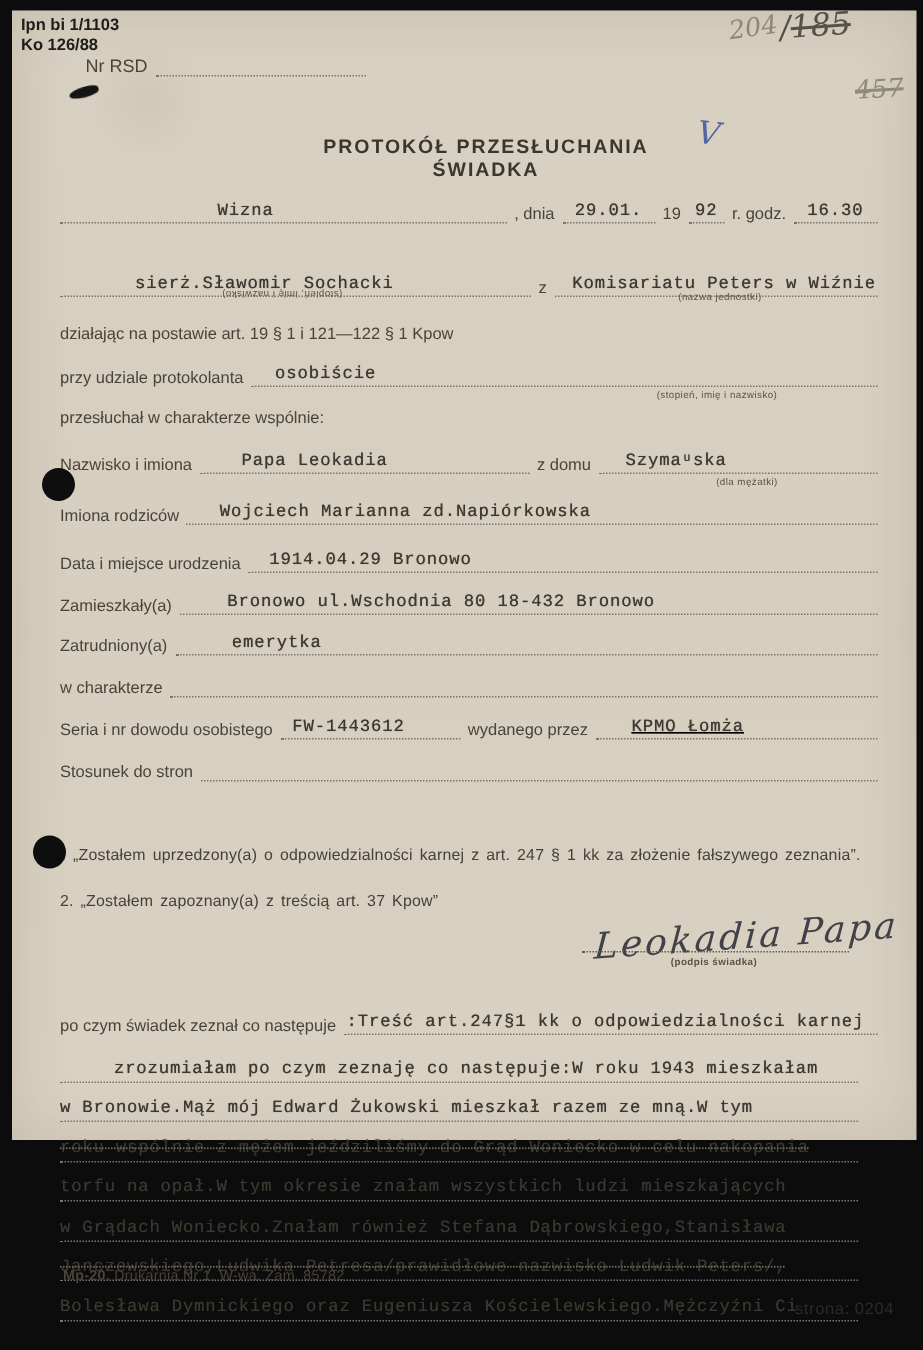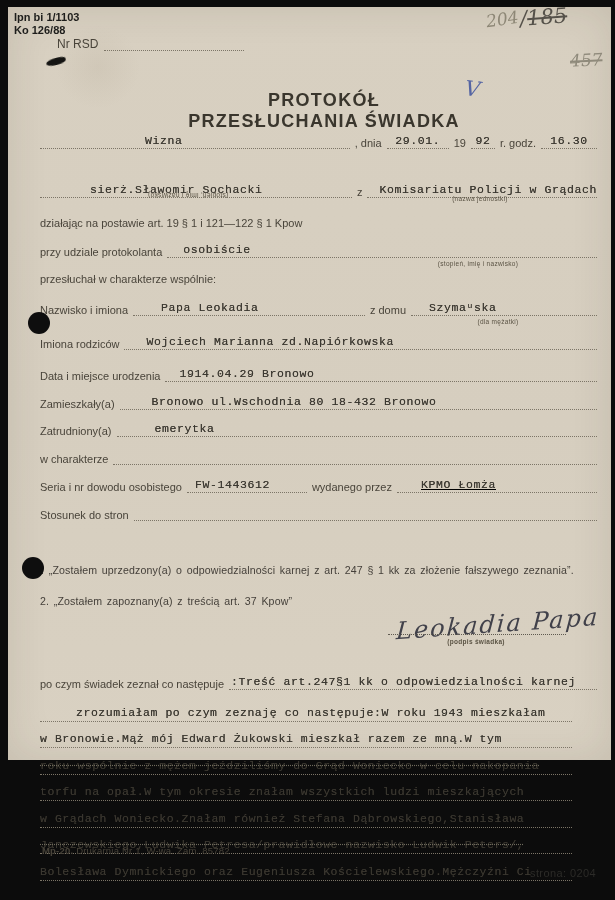--- a/index.html
+++ b/index.html
@@ -16,27 +16,27 @@
       linear-gradient(180deg,#d8d0c1 0%, #d6cebf 55%, #d9d1c2 100%);
     box-shadow:inset 0 0 40px rgba(60,50,30,.12);
   }
   .printed{font-family:"Liberation Sans",sans-serif;font-size:11px;color:#49443a;white-space:nowrap;}
   .typed{
     font-family:"Liberation Mono","DejaVu Sans Mono",monospace;
     font-size:11.5px;color:#3b3831;letter-spacing:.6px;white-space:nowrap;
     text-shadow:0 0 .5px rgba(55,50,40,.8);
   }
   .abs{position:absolute;}
-  .row{position:absolute;left:32px;right:14px;display:flex;align-items:flex-end;gap:5px;text-align:right;}
+  .row{position:absolute;left:32px;right:26px;display:flex;align-items:flex-end;gap:5px;text-align:right;}
   .dots{border-bottom:1.5px dotted #7c7567;display:flex;align-items:flex-end;min-height:14px;padding-bottom:1px;}
   .grow{flex:1;}
   .caption{position:absolute;font-size:6.5px;color:#5a5344;letter-spacing:.3px;text-align:center;white-space:nowrap;}
   .flipped{transform:rotate(180deg);}
   .title{
-    font-weight:bold;font-size:18px;letter-spacing:1.3px;color:#3a362d;text-align:center;
+    font-weight:bold;font-size:13px;letter-spacing:1.3px;color:#3a362d;text-align:center;
   }
   .pencil{font-family:"DejaVu Serif",serif;font-style:italic;white-space:nowrap;}
   .hand{font-family:"DejaVu Serif",serif;font-style:italic;white-space:nowrap;}
   .hole{position:absolute;width:22px;height:22px;border-radius:50%;background:#0e0e0e;}
   .para-line{
     height:23.5px;border-bottom:1.2px dotted #7c7567;
     font-family:"Liberation Mono","DejaVu Sans Mono",monospace;
     font-size:11.5px;letter-spacing:.55px;color:#3b3831;white-space:nowrap;
     display:flex;align-items:flex-end;padding-bottom:2px;
     text-shadow:0 0 .5px rgba(55,50,40,.8);
@@ -87,21 +87,21 @@
       <span class="typed">16.30</span>
     </span>
   </div>
 
   <div class="row" style="top:167px;height:24px;">
     <span class="dots" style="width:264px;padding-left:50px;">
       <span class="typed">sierż.Sławomir Sochacki</span>
     </span>
     <span class="printed">z</span>
     <span class="dots grow" style="padding-left:12px;">
-      <span class="typed">Komisariatu Policji w Grądach</span>
+      <span class="typed">Komisariatu Peters w Wiźnie</span>
     </span>
   </div>
   <div class="caption flipped" style="left:100px;top:185px;width:160px;">(stopień, imię i nazwisko)</div>
   <div class="caption" style="left:392px;top:188px;width:160px;">(nazwa jednostki)</div>
 
   <div class="abs printed" style="left:32px;top:210px;">działając na postawie art. 19 § 1 i 121—122 § 1 Kpow</div>
 
   <div class="row" style="top:227px;height:24px;">
     <span class="printed">przy udziale protokolanta</span>
     <span class="dots grow" style="padding-left:16px;">

